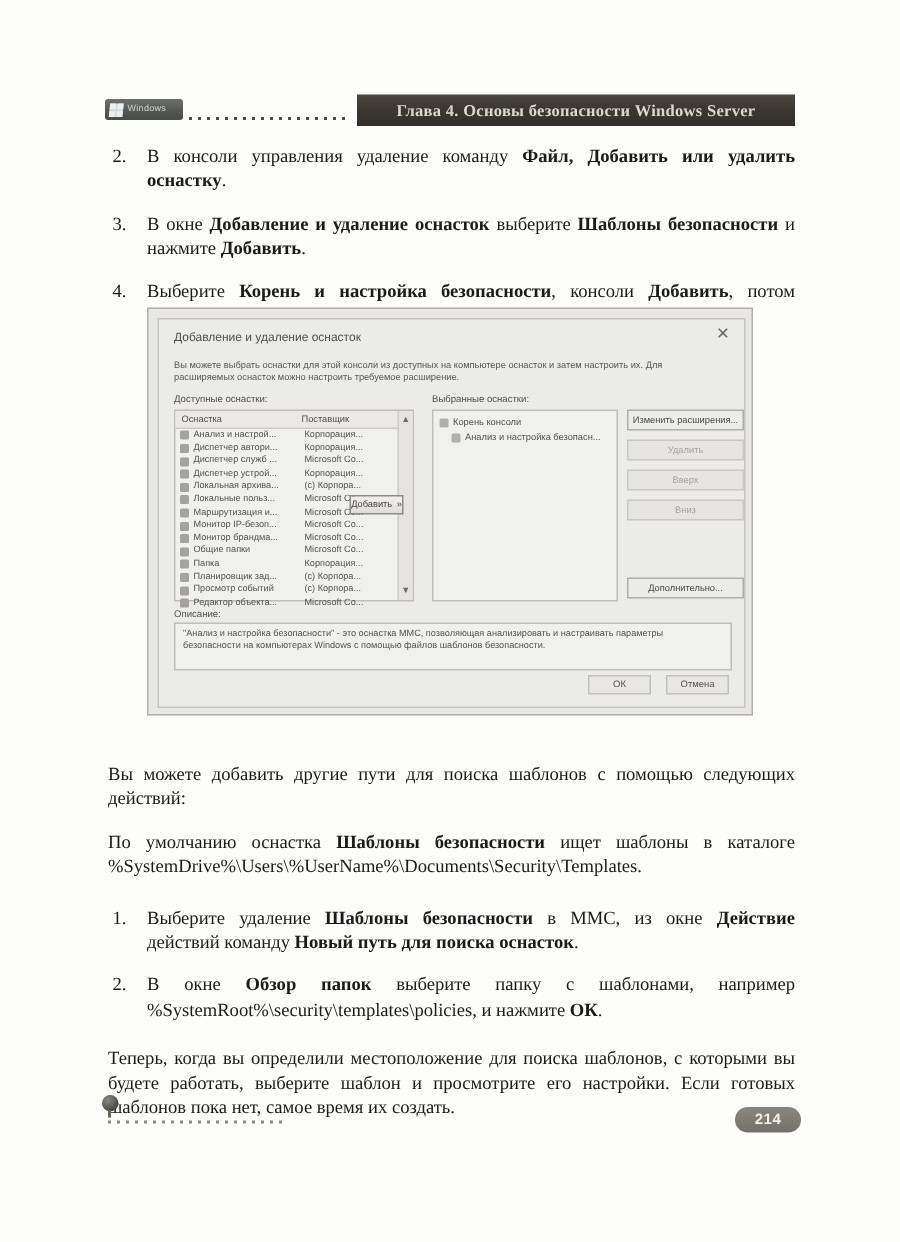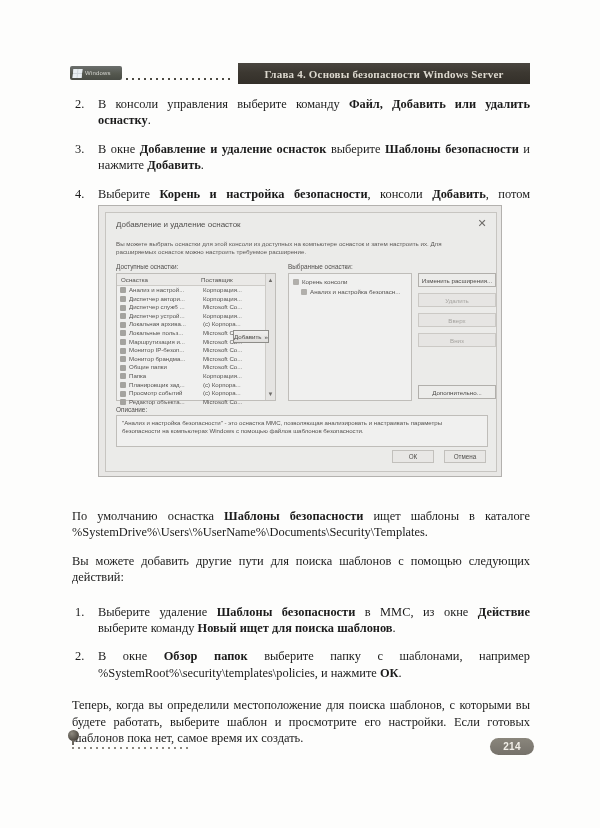--- a/index.html
+++ b/index.html
@@ -376,21 +376,21 @@
       <span class="win-badge-text">Windows</span>
     </div>
     <div class="runhead-dots"></div>
     <div class="runhead-band">
       <span class="runhead-title">Глава 4. Основы безопасности Windows Server</span>
     </div>
   </div>
 
   <div class="content">
     <ol class="olist" id="steps-top">
-        <li class="oitem"><span class="num">2.</span><span>В консоли управления выберите команду </span><b>Файл, Добавить или удалить оснастку</b><span>.</span></li>
+        <li class="oitem"><span class="num">2.</span><span>В консоли управления удаление команду </span><b>Файл, Добавить или удалить оснастку</b><span>.</span></li>
         <li class="oitem"><span class="num">3.</span><span>В окне </span><b>Добавление и удаление оснасток</b><span> выберите </span><b>Шаблоны безопасности</b><span> и нажмите </span><b>Добавить</b><span>.</span></li>
         <li class="oitem"><span class="num">4.</span><span>Выберите </span><b>Корень и настройка безопасности</b><span>, консоли </span><b>Добавить</b><span>, потом нажмите </span><b>ОК</b><span>.</span></li>
       </ol>
   </div>
 
   <div class="figure">
     <div class="shot">
       <div class="dlg">
 
         <div class="dlg-title">Добавление и удаление оснасток</div>
@@ -514,26 +514,26 @@
           <div class="footbtn">ОК</div>
           <div class="footbtn">Отмена</div>
         </div>
 
       </div>
     </div>
   </div>
 
   <div class="content2">
     <div id="paras">
+        <p class="para"><span>Вы можете добавить другие пути для поиска шаблонов с помощью следующих действий:</span></p>
         <p class="para"><span>По умолчанию оснастка </span><b>Шаблоны безопасности</b><span> ищет шаблоны в каталоге %SystemDrive%\Users\%UserName%\Documents\Security\Templates.</span></p>
-        <p class="para"><span>Вы можете добавить другие пути для поиска шаблонов с помощью следующих действий:</span></p>
       </div>
     <div style="height:6px"></div>
     <ol class="olist" id="steps-bottom">
-        <li class="oitem"><span class="num">1.</span><span>Выберите удаление </span><b>Шаблоны безопасности</b><span> в MMC, из окне </span><b>Действие</b><span> выберите команду </span><b>Новый ищет для поиска шаблонов</b><span>.</span></li>
+        <li class="oitem"><span class="num">1.</span><span>Выберите удаление </span><b>Шаблоны безопасности</b><span> в MMC, из окне </span><b>Действие</b><span> действий команду </span><b>Новый путь для поиска оснасток</b><span>.</span></li>
         <li class="oitem"><span class="num">2.</span><span>В окне </span><b>Обзор папок</b><span> выберите папку с шаблонами, например %SystemRoot%\security\templates\policies, и нажмите </span><b>ОК</b><span>.</span></li>
       </ol>
     <div style="height:4px"></div>
     <div id="closing">
         <p class="para"><span>Теперь, когда вы определили местоположение для поиска шаблонов, с которыми вы будете работать, выберите шаблон и просмотрите его настройки. Если готовых шаблонов пока нет, самое время их создать.</span></p>
       </div>
   </div>
 
   <div class="foot-dot"></div>
   <div class="foot-dots"></div>

